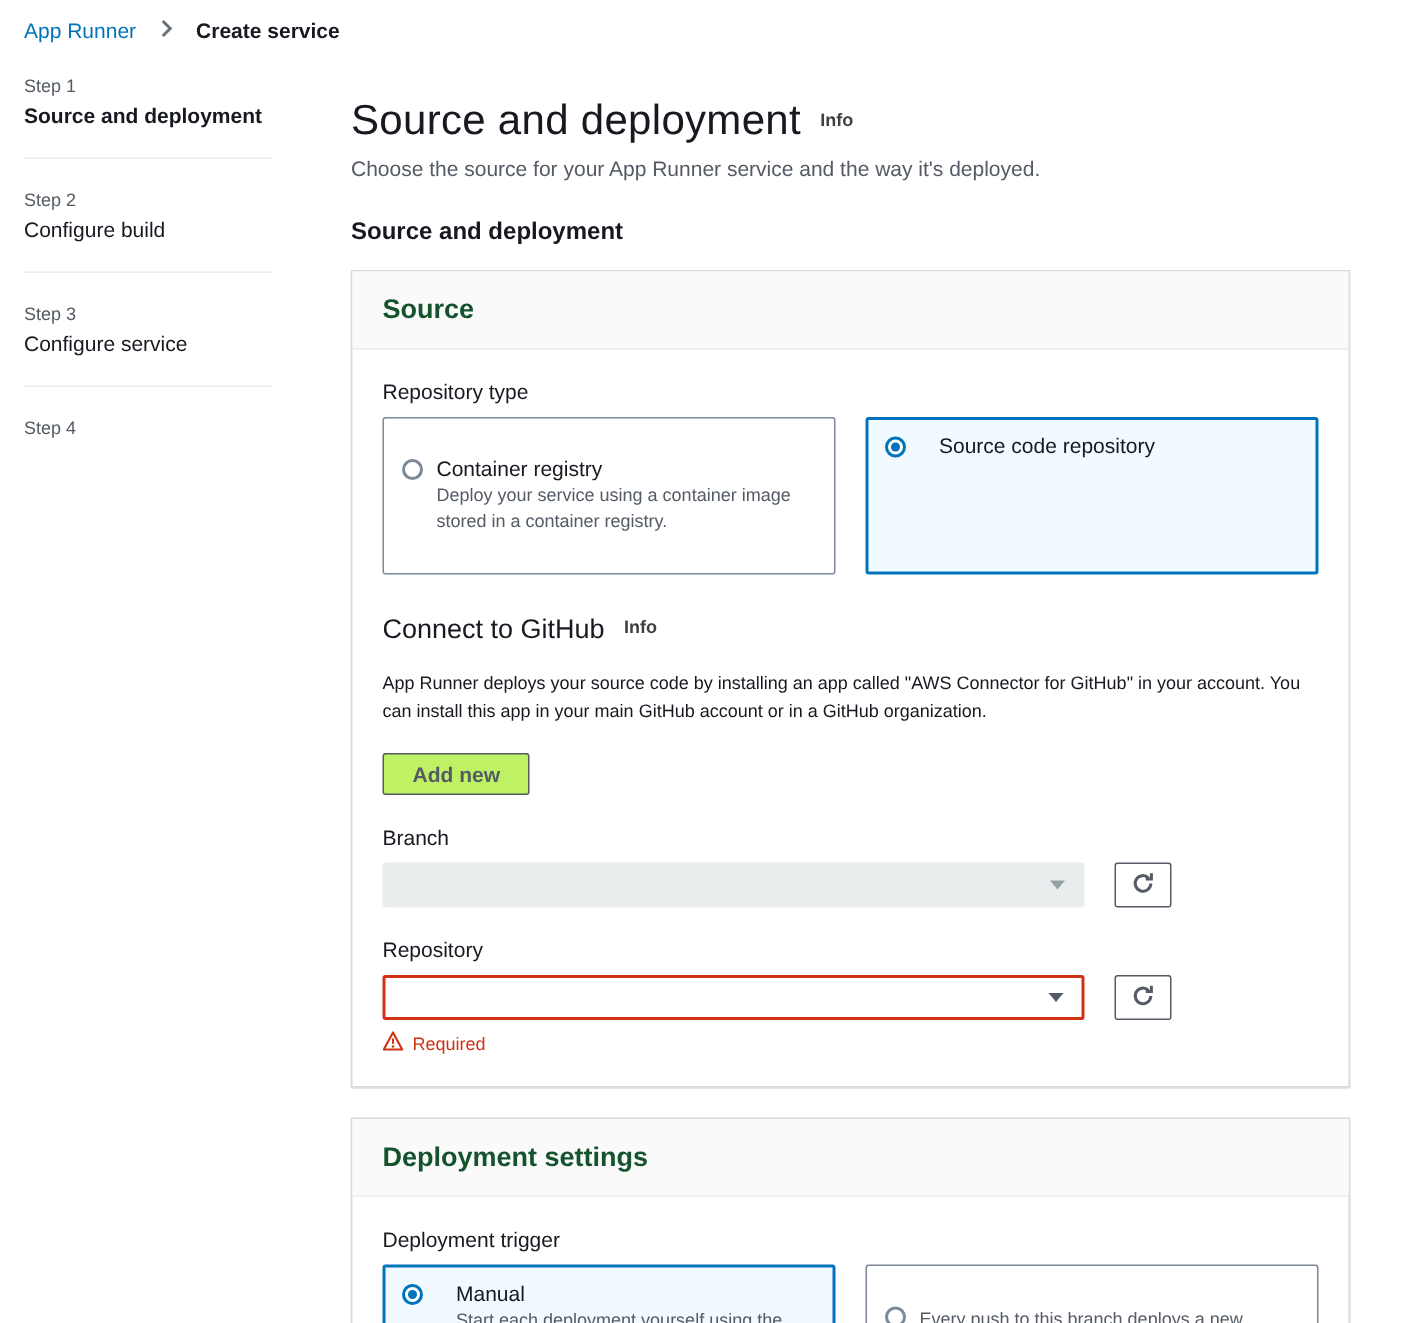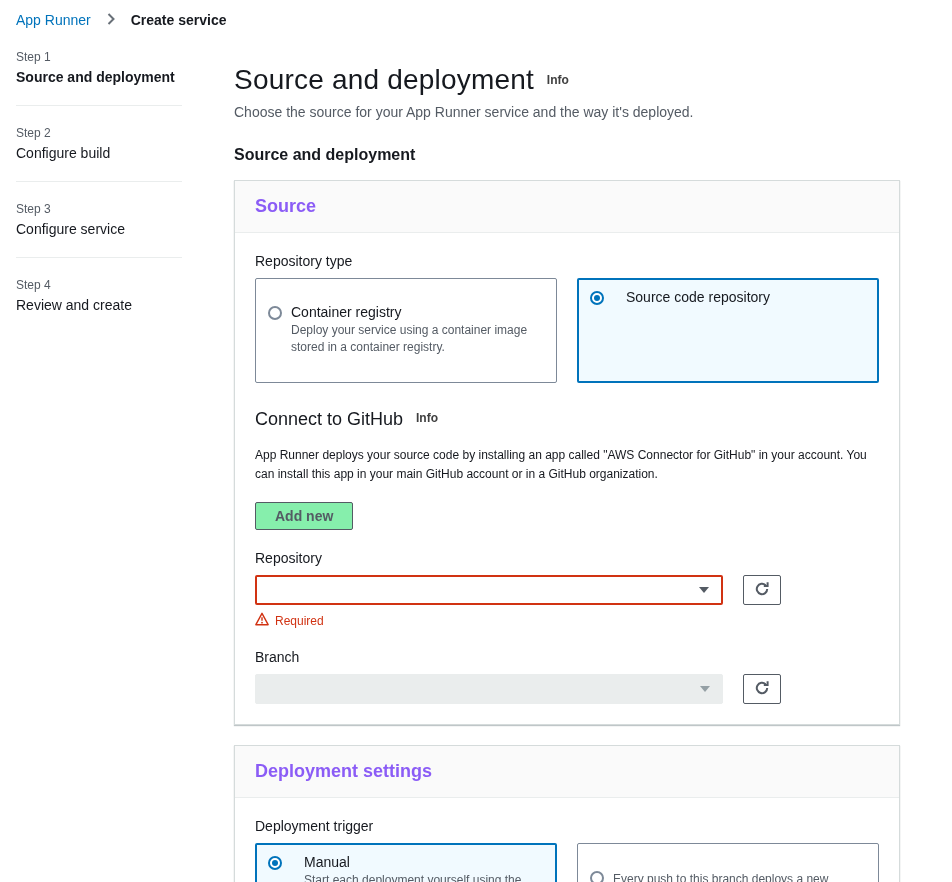--- a/index.html
+++ b/index.html
@@ -30,41 +30,41 @@
   
   .page-header { margin-top: 28px; }
   .page-title { display: inline; font-size: 28px; font-weight: 400; color: #16191f; letter-spacing: .2px; }
   .info-link { color: #404040; font-size: 12px; font-weight: 700; margin-left: 9px; vertical-align: 5px; cursor: pointer; text-decoration: none; }
   .page-desc { margin-top: 8px; font-size: 14px; color: #545b64; }
   .section-heading { margin: 26px 0 16px; font-size: 16px; font-weight: 700; color: #16191f; }
 
   
   .card { border: 1px solid #d5dbdb; background: #fff; box-shadow: 0 1px 1px 0 rgba(0,28,36,.25); margin-bottom: 20px; }
   .card-header { background: #fafafa; border-bottom: 1px solid #eaeded; padding: 15px 20px; }
-  .card-header .card-title { font-size: 18px; font-weight: 700; color: #8b5cf6; }
+  .card-header .card-title { font-size: 18px; font-weight: 700; color: #14532d; }
   .card-body { padding: 20px; }
 
   
   .field-label { font-size: 14px; color: #16191f; margin-bottom: 9px; }
   .tiles { display: grid; grid-template-columns: 1fr 1fr; gap: 20px; }
   .tile { border: 1px solid #7d8998; border-radius: 2px; background: #fff; padding: 25px 12px; display: flex; gap: 9px; cursor: pointer; align-items: flex-start; }
   .tile.selected { border: 2px solid #0073bb; background: #f1faff; padding: 9px 11px; gap: 22px; }
   .radio { width: 14px; height: 14px; flex: none; margin-top: 2px; border: 2px solid #7d8998; border-radius: 50%; background: #fff; position: relative; }
   .radio.checked { border-color: #0073bb; }
   .radio.checked::after { content: ""; position: absolute; inset: 2px; background: #0073bb; border-radius: 50%; }
   .tile-text { display: block; }
   .tile-label { display: block; font-size: 14px; color: #16191f; }
   .tile-desc { display: block; font-size: 12px; color: #545b64; line-height: 1.45; margin-top: 2px; }
 
   .subsection { margin-top: 26px; }
   .subsection-title { display: inline; font-size: 18px; font-weight: 400; color: #16191f; }
   .subsection .info-link { vertical-align: 3px; }
   .connect-desc { margin-top: 16px; font-size: 12px; color: #16191f; line-height: 1.6; max-width: 654px; }
 
-  .btn-secondary { margin-top: 18px; display: inline-block; background: #86efac; border: 1px solid #545b64; border-radius: 2px; color: #545b64; font-weight: 700; font-size: 14px; padding: 5px 19px; cursor: pointer; }
+  .btn-secondary { margin-top: 18px; display: inline-block; background: #bef264; border: 1px solid #545b64; border-radius: 2px; color: #545b64; font-weight: 700; font-size: 14px; padding: 5px 19px; cursor: pointer; }
 
   .form-field { margin-top: 20px; }
   .control-row { display: flex; gap: 20px; align-items: flex-start; }
   .select { width: 468px; height: 30px; border: 1px solid #aab7b8; border-radius: 2px; background: #fff; display: flex; align-items: center; justify-content: space-between; padding: 0 12px; cursor: pointer; }
   .select.error { border: 2px solid #d13212; }
   .select.disabled { background: #eaeded; border-color: #eaeded; cursor: default; }
   .select-value { font-size: 14px; color: #16191f; }
   .caret { width: 0; height: 0; border-left: 5px solid transparent; border-right: 5px solid transparent; border-top: 6px solid #545b64; }
   .select.disabled .caret { border-top-color: #95a0a5; }
   .icon-btn { width: 38px; height: 30px; border: 1px solid #545b64; border-radius: 2px; background: #fff; display: flex; align-items: center; justify-content: center; cursor: pointer; }
@@ -97,21 +97,20 @@
       <div class="step-title">Configure build</div>
     </div>
     <hr class="step-divider">
     <div class="step">
       <div class="step-num">Step 3</div>
       <div class="step-title">Configure service</div>
     </div>
     <hr class="step-divider">
     <div class="step">
       <div class="step-num">Step 4</div>
-      <div class="step-title">Review and create</div>
     </div>
   </aside>
 
   <main>
 
     <div class="page-header">
       <h1 class="page-title">Source and deployment</h1>
       <a class="info-link">Info</a>
       <p class="page-desc">Choose the source for your App Runner service and the way it's deployed.</p>
     </div>
@@ -139,20 +138,38 @@
               <span class="tile-label">Source code repository</span>
             </span>
           </label>
         </div>
 
         <div class="subsection">
           <h3 class="subsection-title">Connect to GitHub</h3>
           <a class="info-link">Info</a>
           <p class="connect-desc">App Runner deploys your source code by installing an app called "AWS Connector for GitHub" in your account. You can install this app in your main GitHub account or in a GitHub organization.</p>
           <button class="btn-secondary">Add new</button>
+        </div>
+
+        <div class="form-field">
+          <div class="field-label">Branch</div>
+          <div class="control-row">
+            <div class="select disabled">
+              <span class="select-value"></span>
+              <span class="caret"></span>
+            </div>
+            <button class="icon-btn">
+              <span>
+                <svg width="16" height="16" viewBox="0 0 16 16">
+                    <path d="M13.2 8a5.2 5.2 0 1 1-1.6-3.8" fill="none" stroke="#545b64" stroke-width="2"></path>
+                    <polyline points="13.6,1.2 13.6,5 9.8,5" fill="none" stroke="#545b64" stroke-width="2"></polyline>
+                  </svg>
+              </span>
+            </button>
+          </div>
         </div>
 
         <div class="form-field">
           <div class="field-label">Repository</div>
           <div class="control-row">
             <div class="select error">
               <span class="select-value"></span>
               <span class="caret"></span>
             </div>
             <button class="icon-btn">
@@ -169,38 +186,20 @@
               <svg width="14" height="14" viewBox="0 0 16 16">
                   <path d="M8 1.5 L15 14.5 H1 Z" fill="none" stroke="#d13212" stroke-width="1.6" stroke-linejoin="round"></path>
                   <line x1="8" y1="6" x2="8" y2="10" stroke="#d13212" stroke-width="1.6"></line>
                   <circle cx="8" cy="12.2" r="1" fill="#d13212"></circle>
                 </svg>
             </span>
             <span>Required</span>
           </div>
         </div>
 
-        <div class="form-field">
-          <div class="field-label">Branch</div>
-          <div class="control-row">
-            <div class="select disabled">
-              <span class="select-value"></span>
-              <span class="caret"></span>
-            </div>
-            <button class="icon-btn">
-              <span>
-                <svg width="16" height="16" viewBox="0 0 16 16">
-                    <path d="M13.2 8a5.2 5.2 0 1 1-1.6-3.8" fill="none" stroke="#545b64" stroke-width="2"></path>
-                    <polyline points="13.6,1.2 13.6,5 9.8,5" fill="none" stroke="#545b64" stroke-width="2"></polyline>
-                  </svg>
-              </span>
-            </button>
-          </div>
-        </div>
-
       </div>
     </section>
 
     <section class="card">
       <div class="card-header">
         <span class="card-title">Deployment settings</span>
       </div>
       <div class="card-body">
         <div class="field-label">Deployment trigger</div>
         <div class="tiles">

